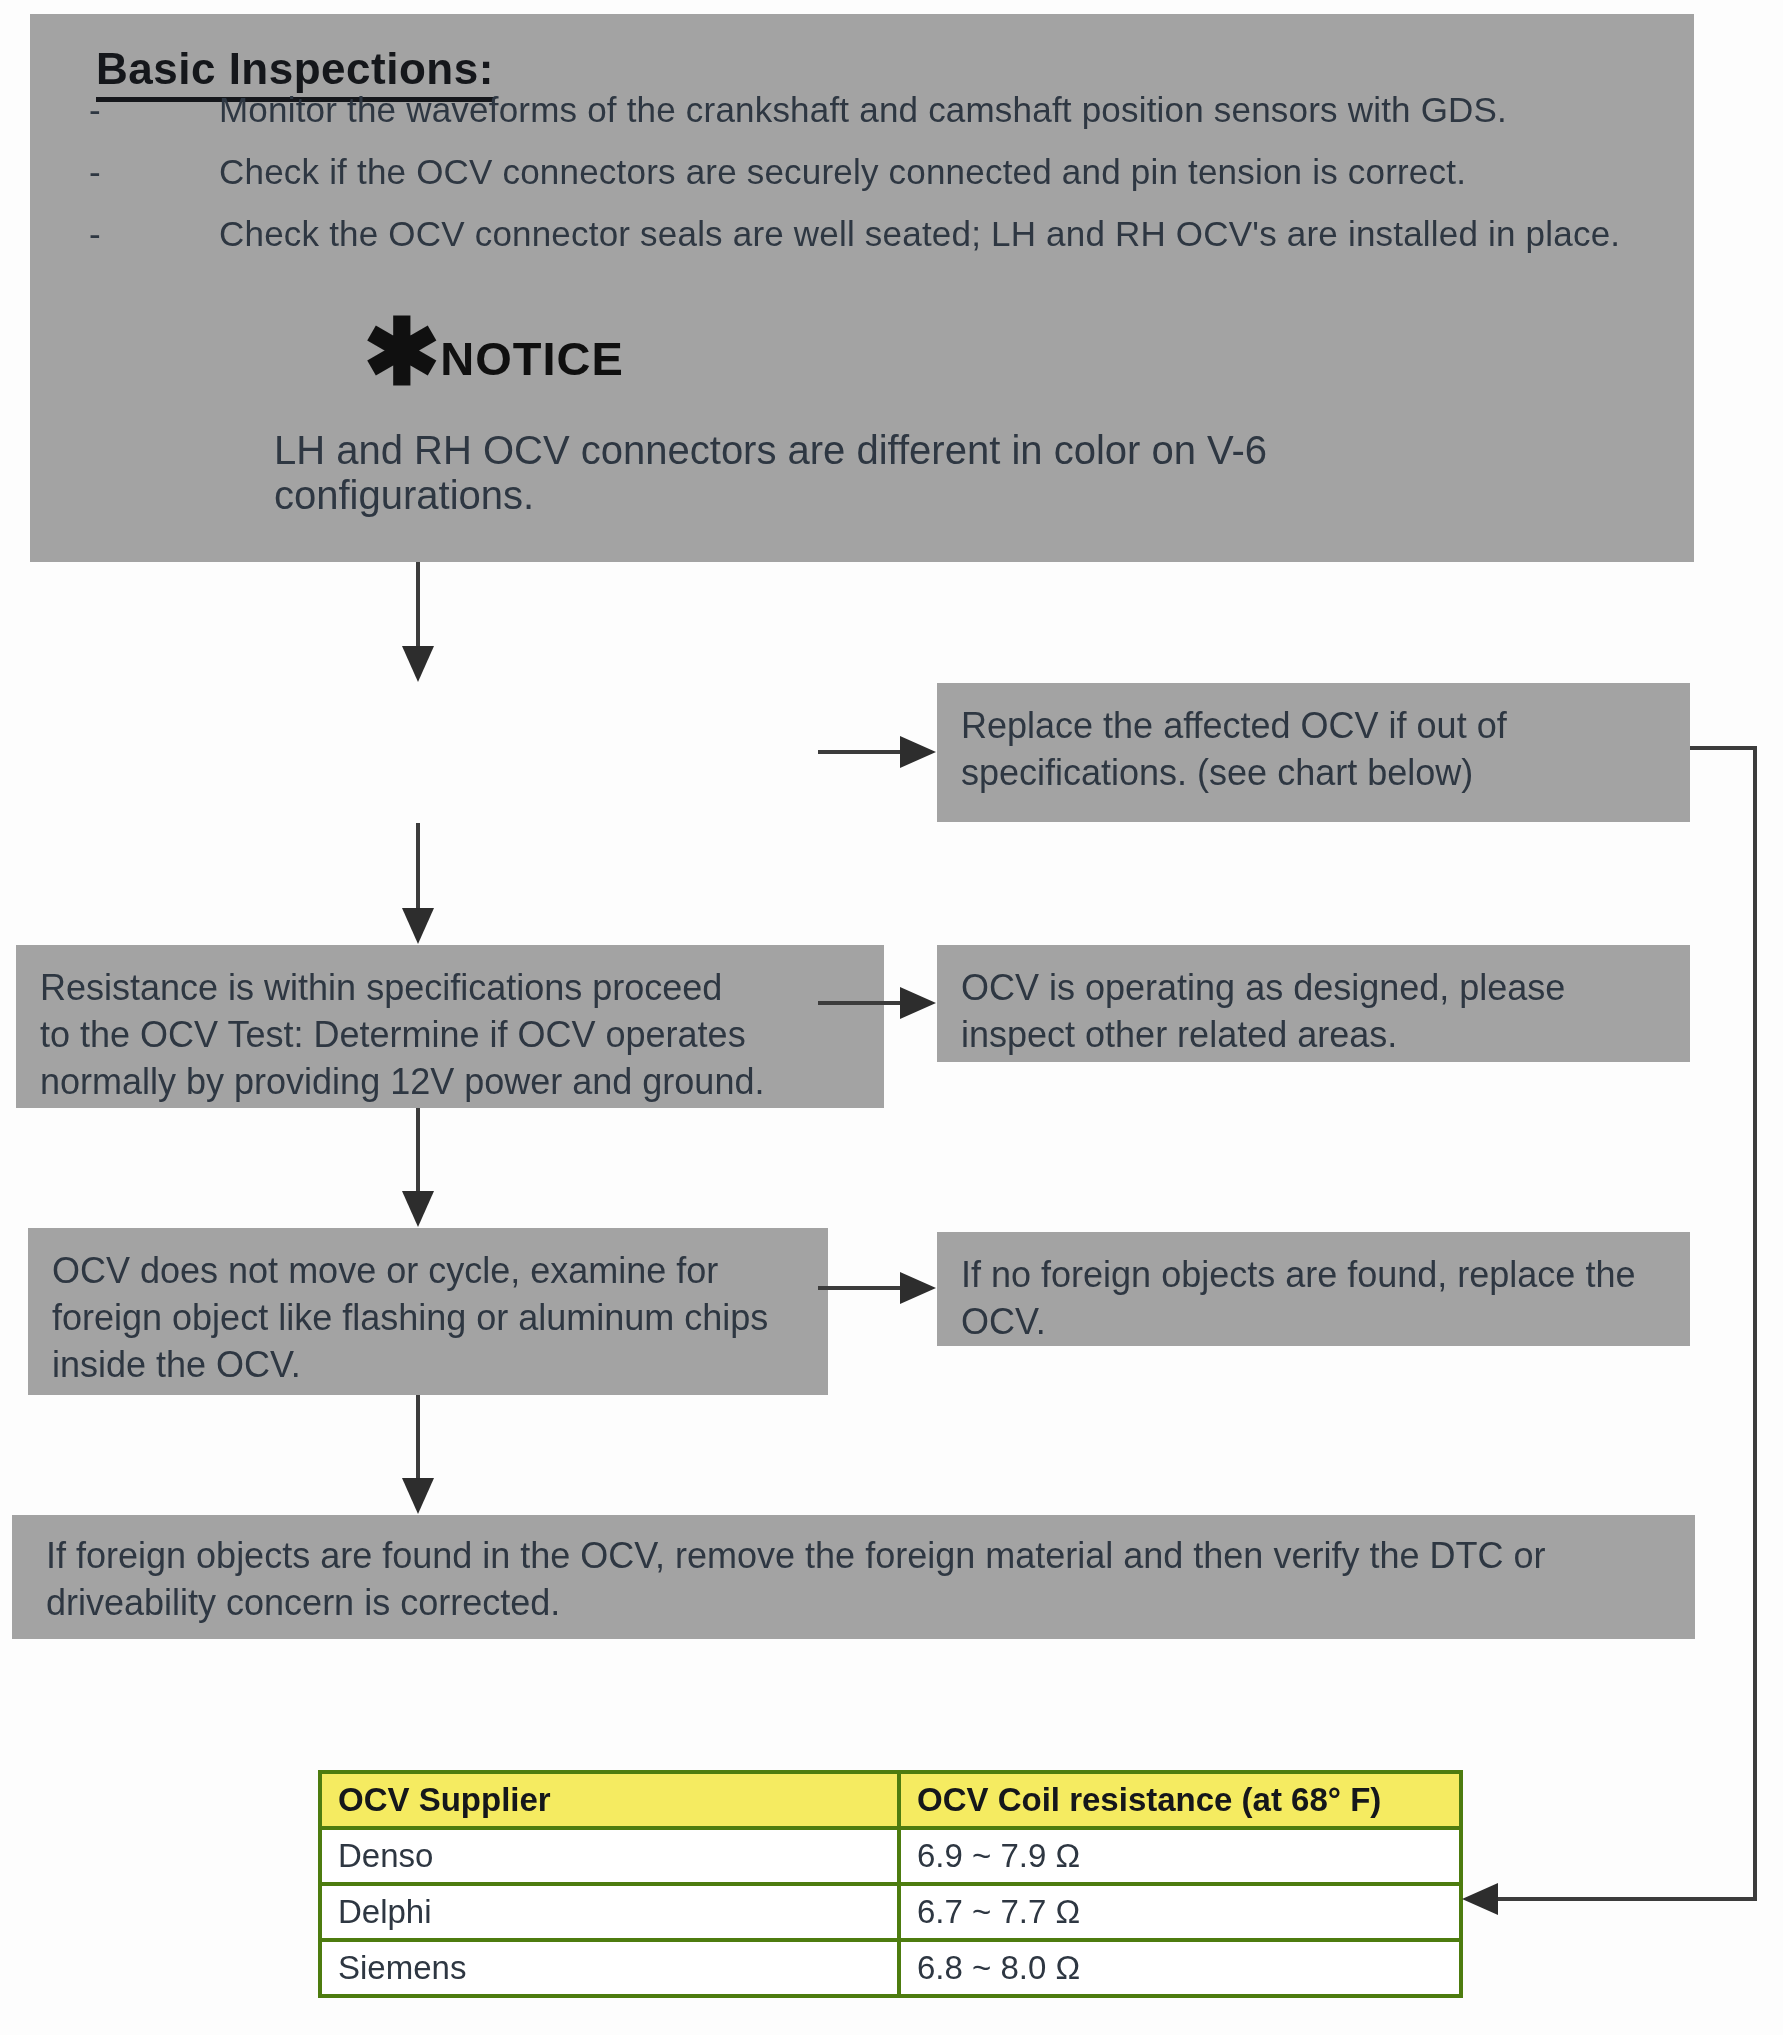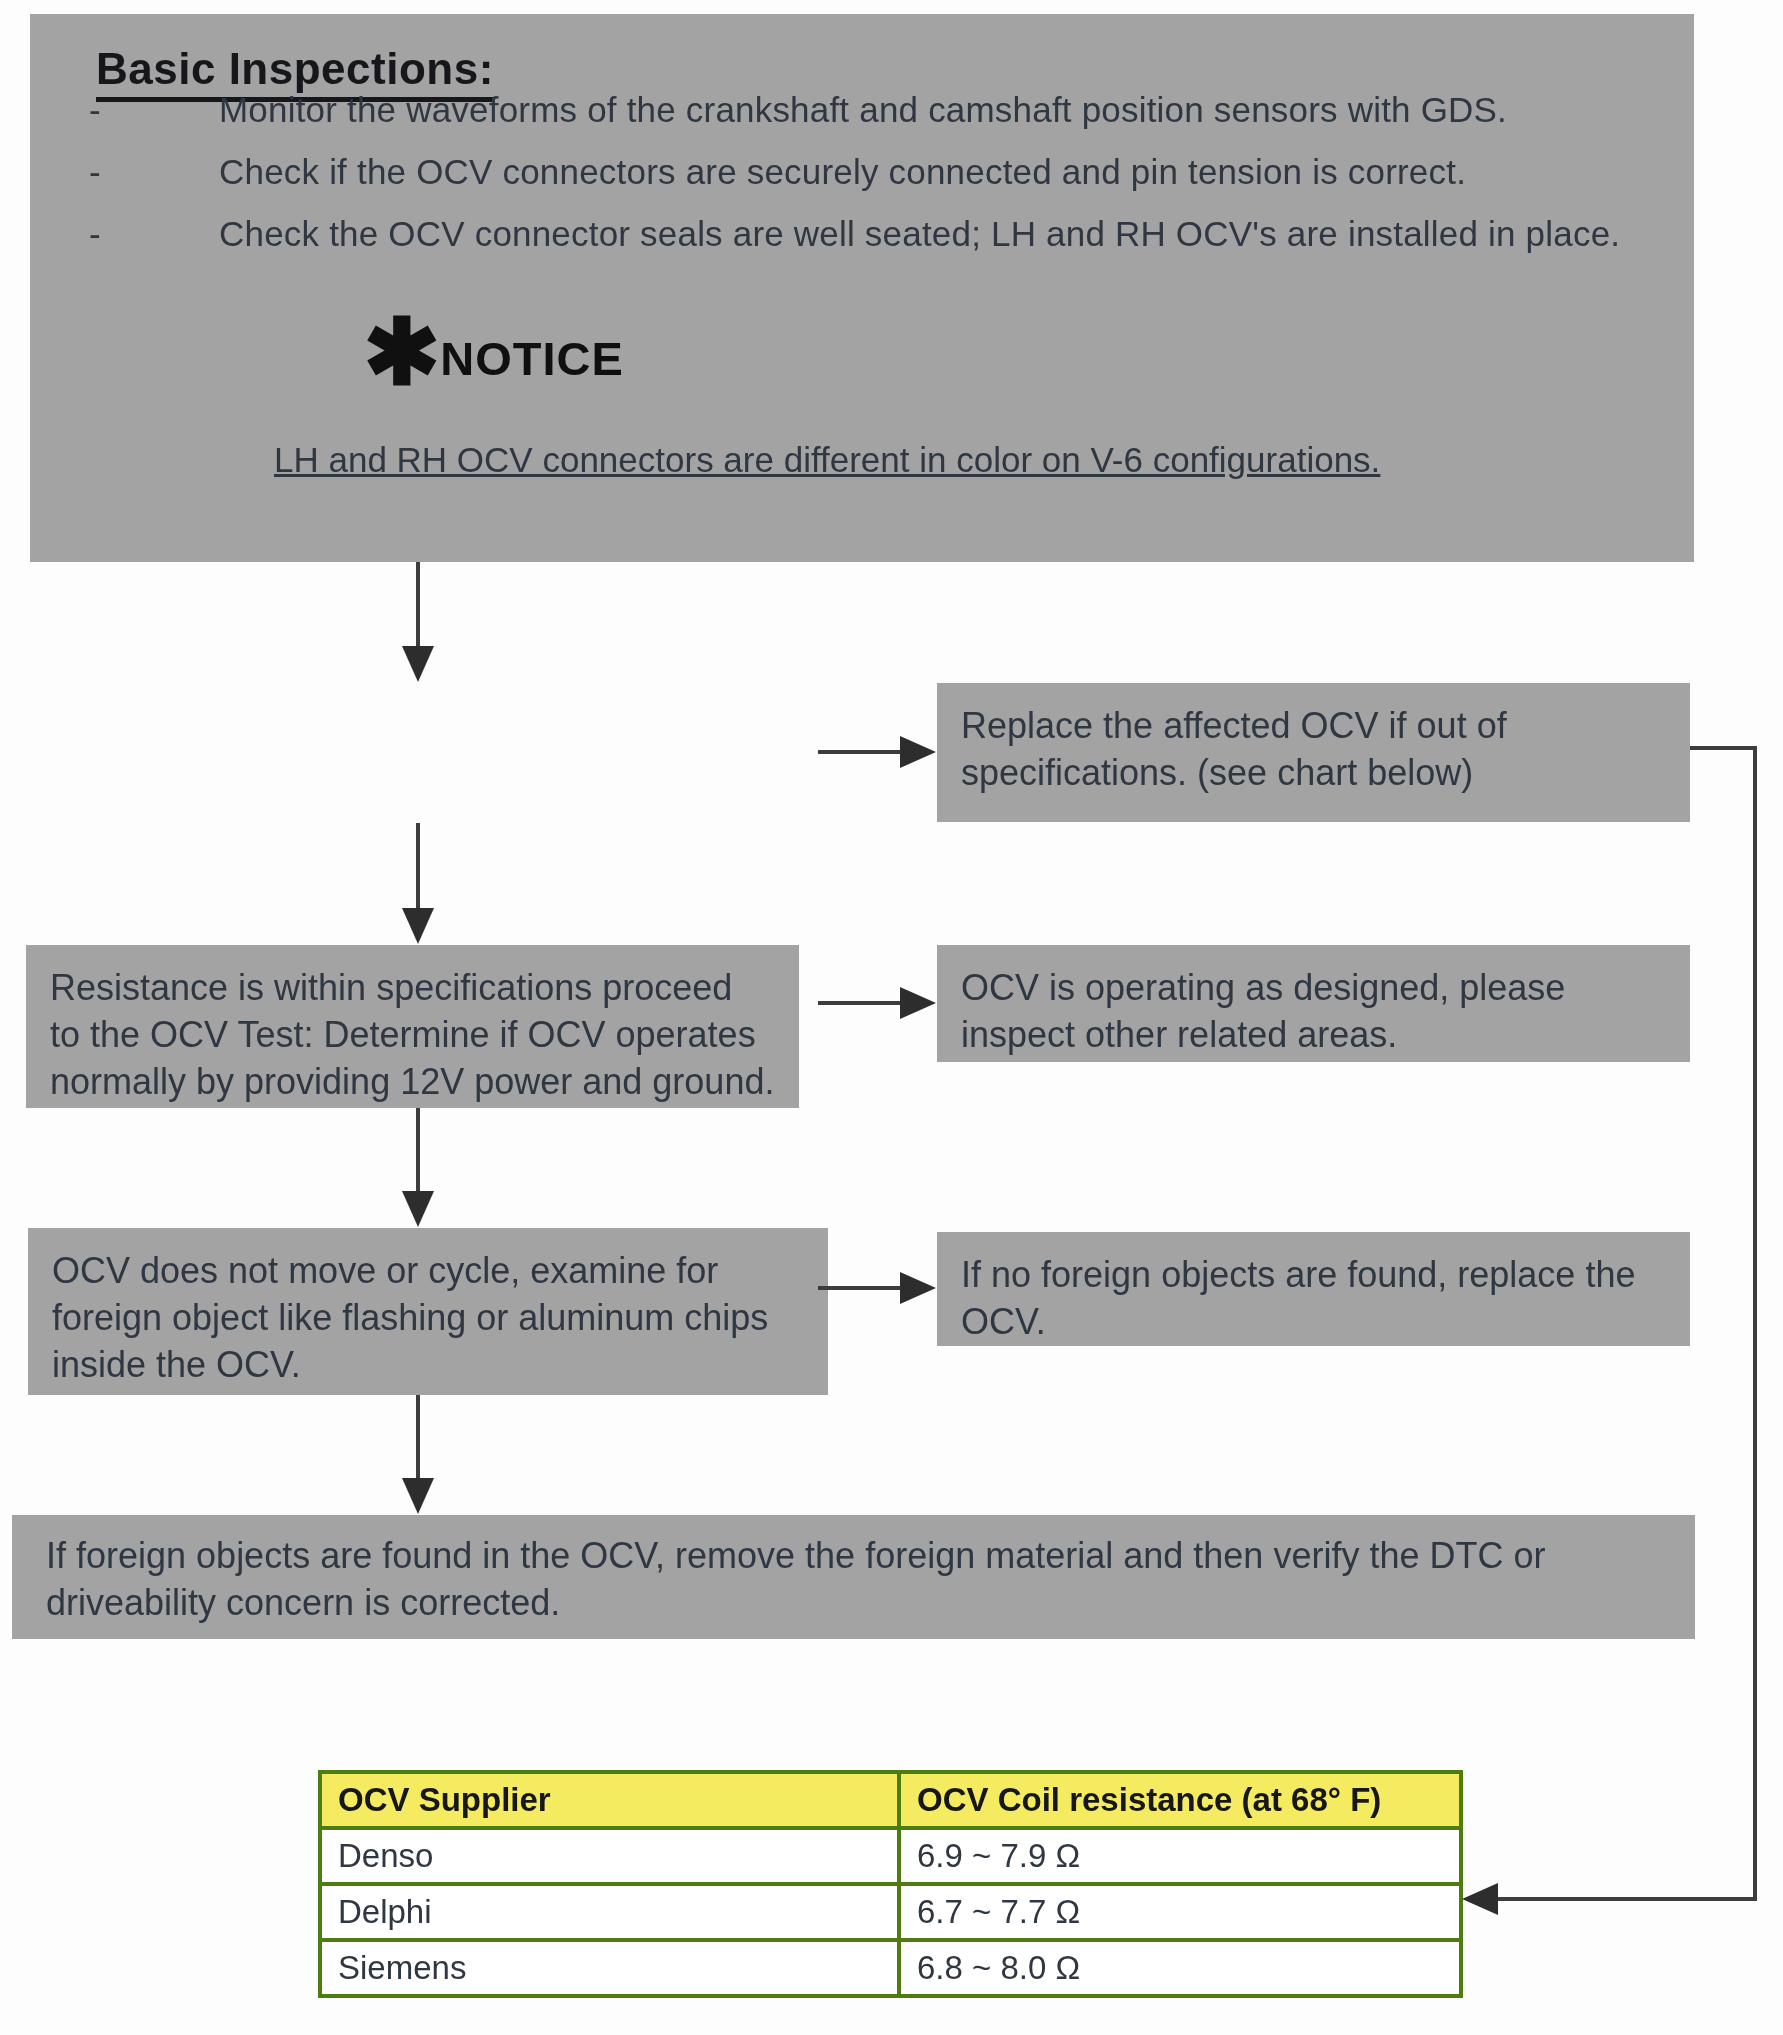--- a/index.html
+++ b/index.html
@@ -40,28 +40,28 @@
   }
   #notice-asterisk {
     font-size: 92px; font-weight: bold; color: #101010;
     line-height: 0.6; margin-top: 6px;
   }
   #notice-word {
     font-size: 47px; font-weight: bold; color: #101010;
     letter-spacing: 1px; margin-top: 16px;
   }
   #notice-box { left: 238px; top: 374px; width: 1234px; height: 147px; z-index: 2; }
-  #notice-text { left: 32px; top: 62px; font-size: 35px; width: 1170px; text-decoration: underline; }
+  #notice-text { left: 32px; top: 50px; font-size: 40px; width: 1170px; }
   
   .fbox {
     font-size: 36px; line-height: 1.3;
     padding: 16px 20px; white-space: pre-line;
   }
   #step-0 { left: 18px;  top: 683px;  width: 800px;  height: 140px; }
-  #step-1 { left: 26px;  top: 945px;  width: 773px;  height: 163px; }
+  #step-1 { left: 16px;  top: 945px;  width: 868px;  height: 163px; }
   #step-2 { left: 18px;  top: 1228px; width: 800px;  height: 167px; margin-left: 10px; }
   #result-0 { left: 937px; top: 683px;  width: 753px; height: 139px; }
   #result-1 { left: 937px; top: 945px;  width: 753px; height: 117px; }
   #result-2 { left: 937px; top: 1232px; width: 753px; height: 114px; }
   #final-box { left: 12px; top: 1515px; width: 1683px; height: 124px; padding: 14px 30px; }
   
   #connectors { position: absolute; left: 0; top: 0; z-index: 1; pointer-events: none; }
   #connectors path { stroke: #3c3c3c; stroke-width: 4; fill: none; }
   #connectors polygon { fill: #2d2d2d; stroke: none; }
   

